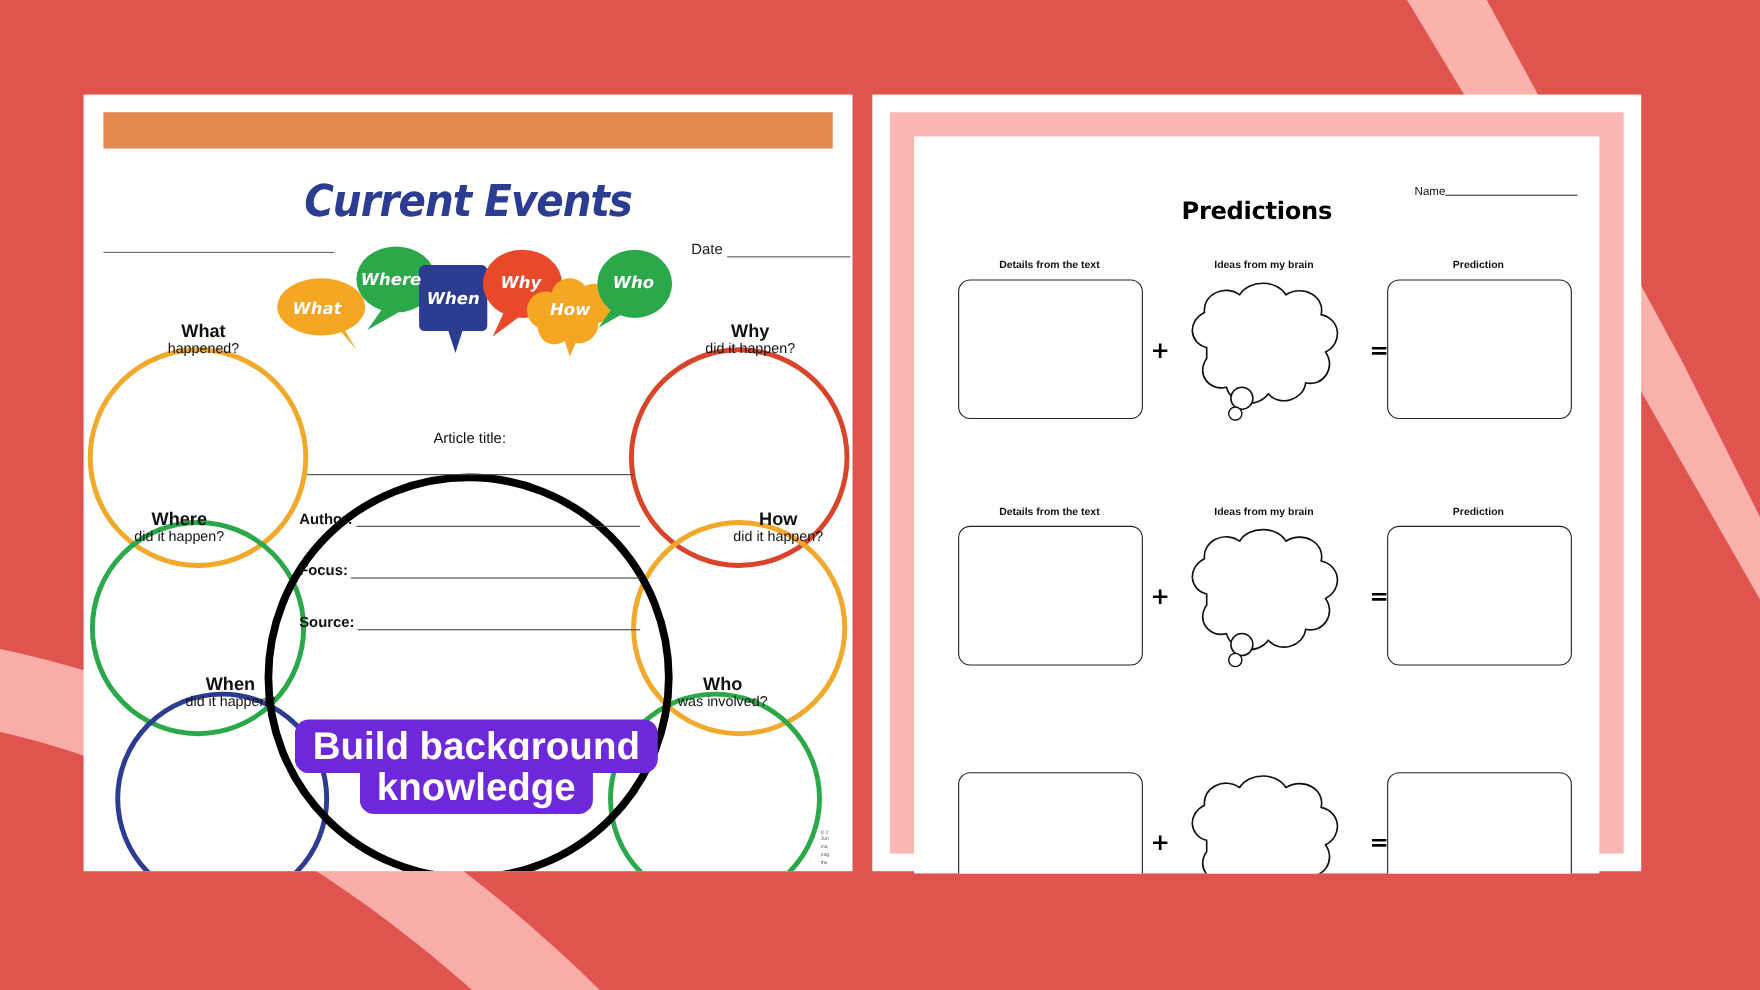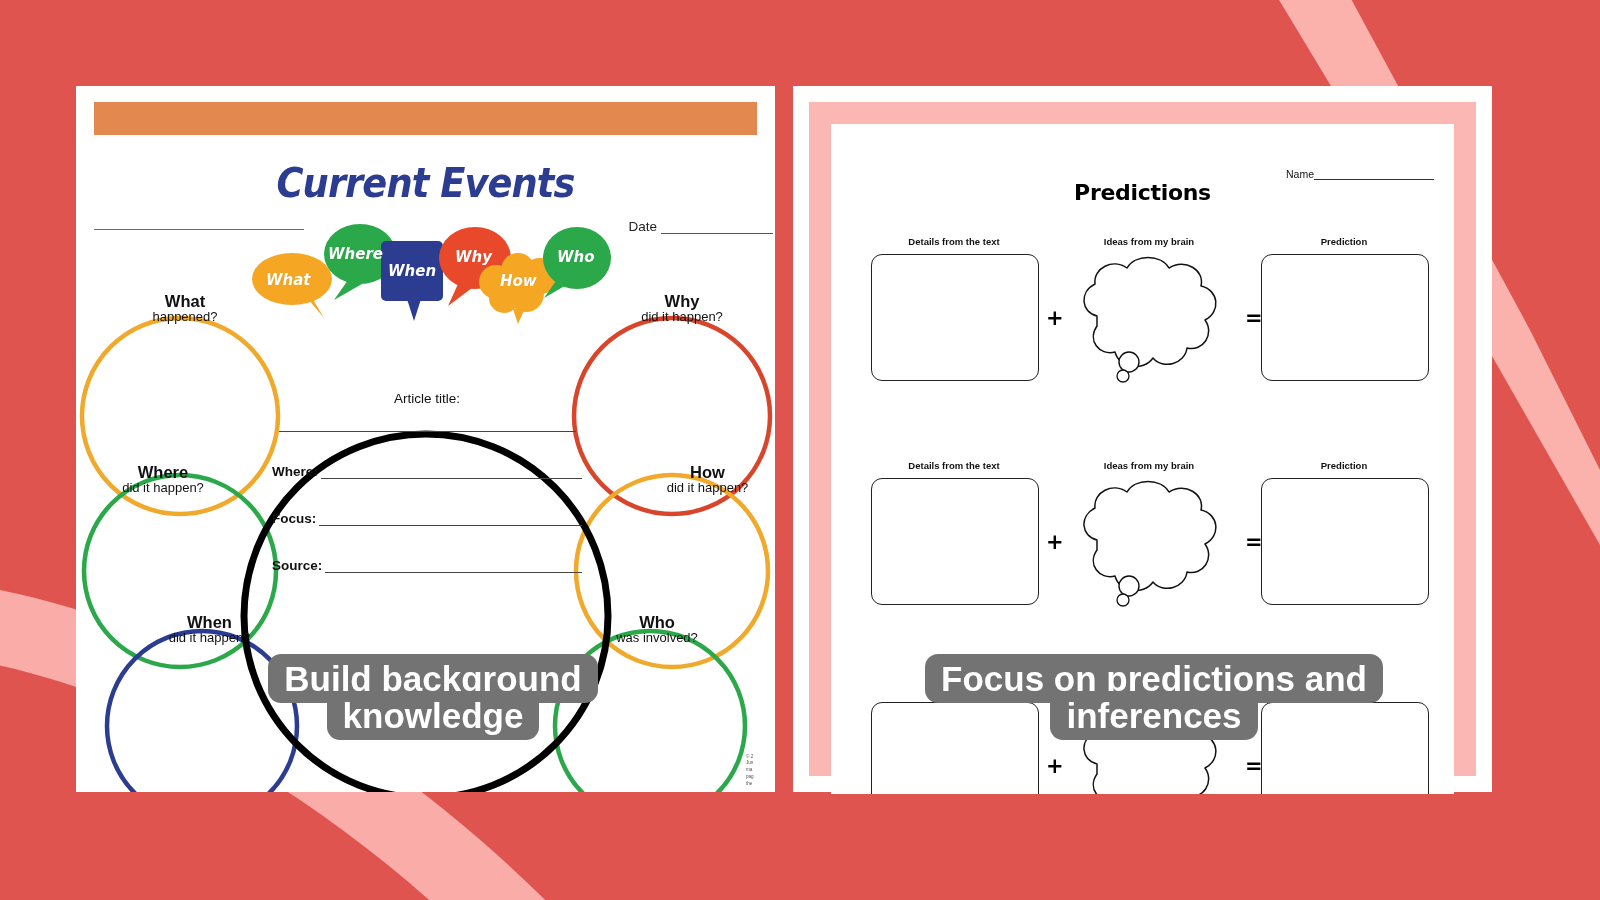--- a/index.html
+++ b/index.html
@@ -84,21 +84,21 @@
   .sheet-right{
     position:absolute;left:38px;top:38px;right:38px;bottom:-2px;
     background:#ffffff;overflow:hidden;
   }
   .pred-title{
     position:absolute;left:0;top:56px;width:100%;text-align:center;
     font-family:"DejaVu Sans", sans-serif;
     font-weight:bold;font-size:22px;color:#000;letter-spacing:-.3px;
   }
   .name-field{
-    position:absolute;right:20px;top:44px;display:flex;align-items:flex-end;
+    position:absolute;right:20px;top:44px;display:flex;align-items:flex-start;
     font-size:10.5px;color:#111;
   }
   .name-field .rule{display:inline-block;width:120px;border-bottom:1.3px solid #333;height:9px;}
 
   .pred-row{position:absolute;left:30px;width:576px;height:180px;}
   .col-head{
     position:absolute;top:0;font-size:9.5px;color:#111;text-align:center;white-space:nowrap;font-weight:bold;
   }
   .pbox{
     position:absolute;top:18px;width:166px;height:125px;
@@ -109,21 +109,21 @@
     font-family:"DejaVu Sans", sans-serif;line-height:1;
   }
   .cloud{position:absolute;top:14px;}
 
   
   .caption{
     position:absolute;color:#fff;font-weight:bold;text-align:center;
     font-size:35px;line-height:1.06;pointer-events:none;
   }
   .caption span{
-    display:inline;background:#737373;padding:5px 16px;
+    display:inline;background:#6d28d9;padding:5px 16px;
     box-decoration-break:clone;-webkit-box-decoration-break:clone;
     border-radius:13px;
   }
   .caption-left{left:246px;top:660px;width:374px;}
   .caption-right{left:900px;top:660px;width:508px;}
 </style>
 </head>
 <body>
 
 <div class="stage">
@@ -222,21 +222,21 @@
     </div>
     <div class="circ-label" style="left:506px;top:527px;width:150px;">
       <span class="big">Who</span>
       <span class="sub">was involved?</span>
     </div>
 
     <div class="center-fields">
       <div class="fld-title">Article title:</div>
       <div class="fld-rule"></div>
       <div class="fld-row">
-        <span class="lbl">Where:</span>
+        <span class="lbl">Author:</span>
         <span class="rule"></span>
       </div>
       <div class="fld-row">
         <span class="lbl">Focus:</span>
         <span class="rule"></span>
       </div>
       <div class="fld-row">
         <span class="lbl">Source:</span>
         <span class="rule"></span>
       </div>
@@ -309,17 +309,14 @@
         <div class="op" style="left:384px;top:72px;">=</div>
         <div class="pbox" style="left:400px;top:18px;"></div>
       </div>
 
     </div>
   </div>
 
   <div class="caption caption-left">
     <span>Build background knowledge</span>
   </div>
-  <div class="caption caption-right">
-    <span>Focus on predictions and inferences</span>
-  </div>
 
 </div>
 
 </body></html>

